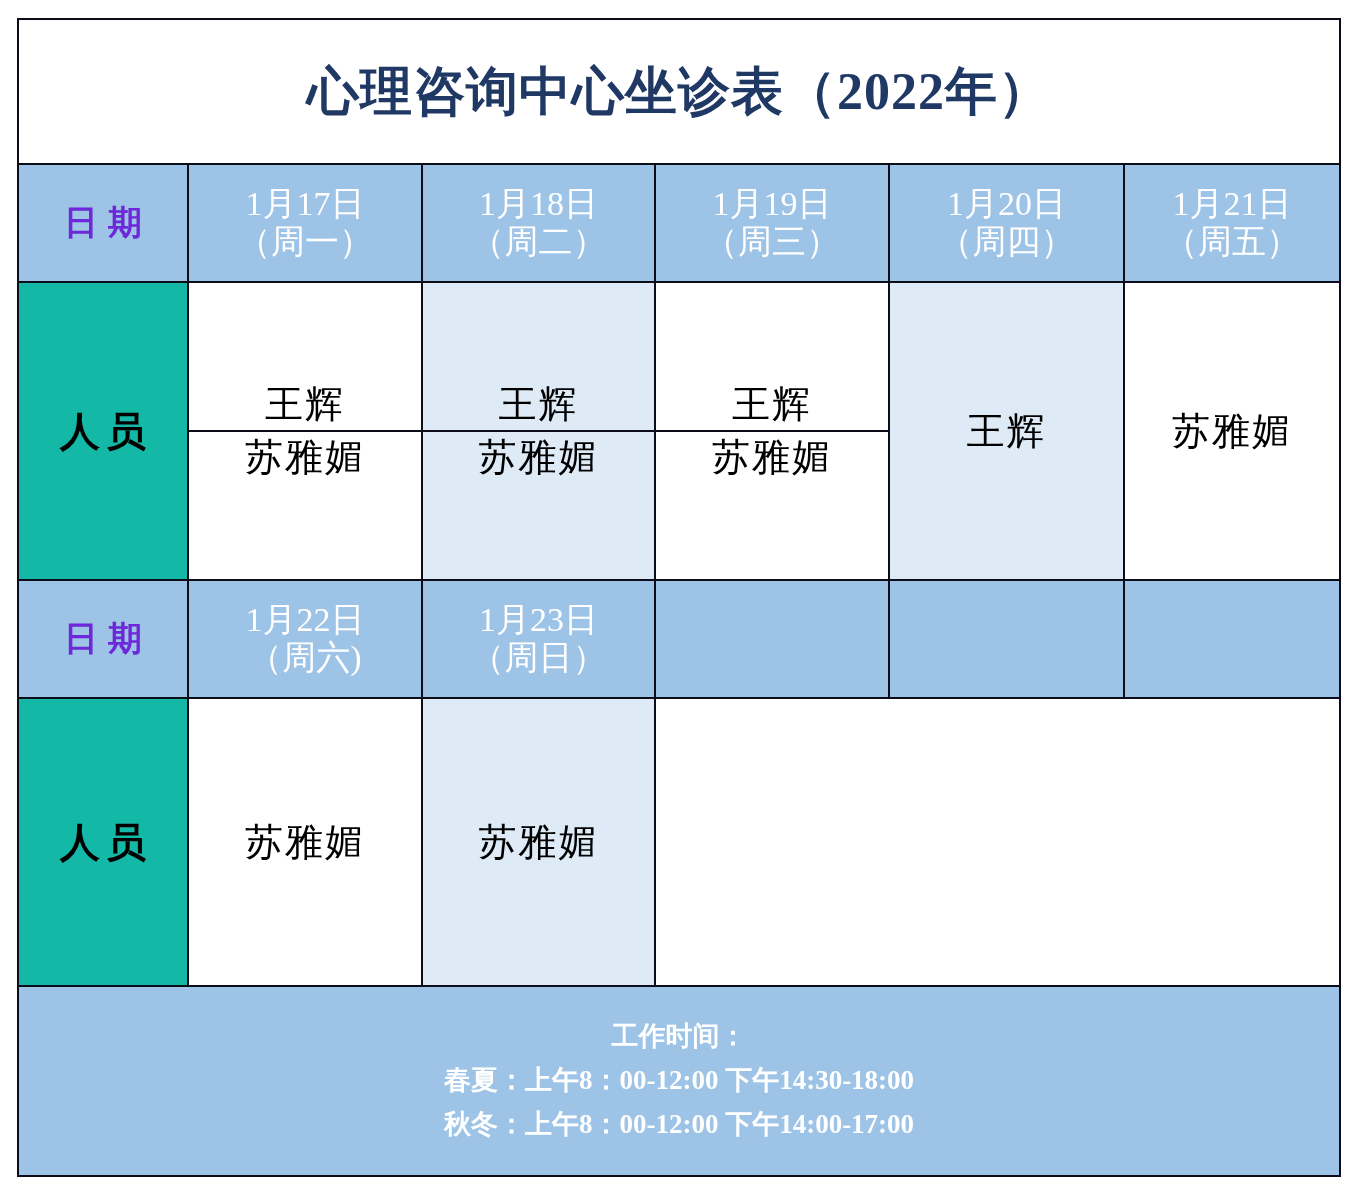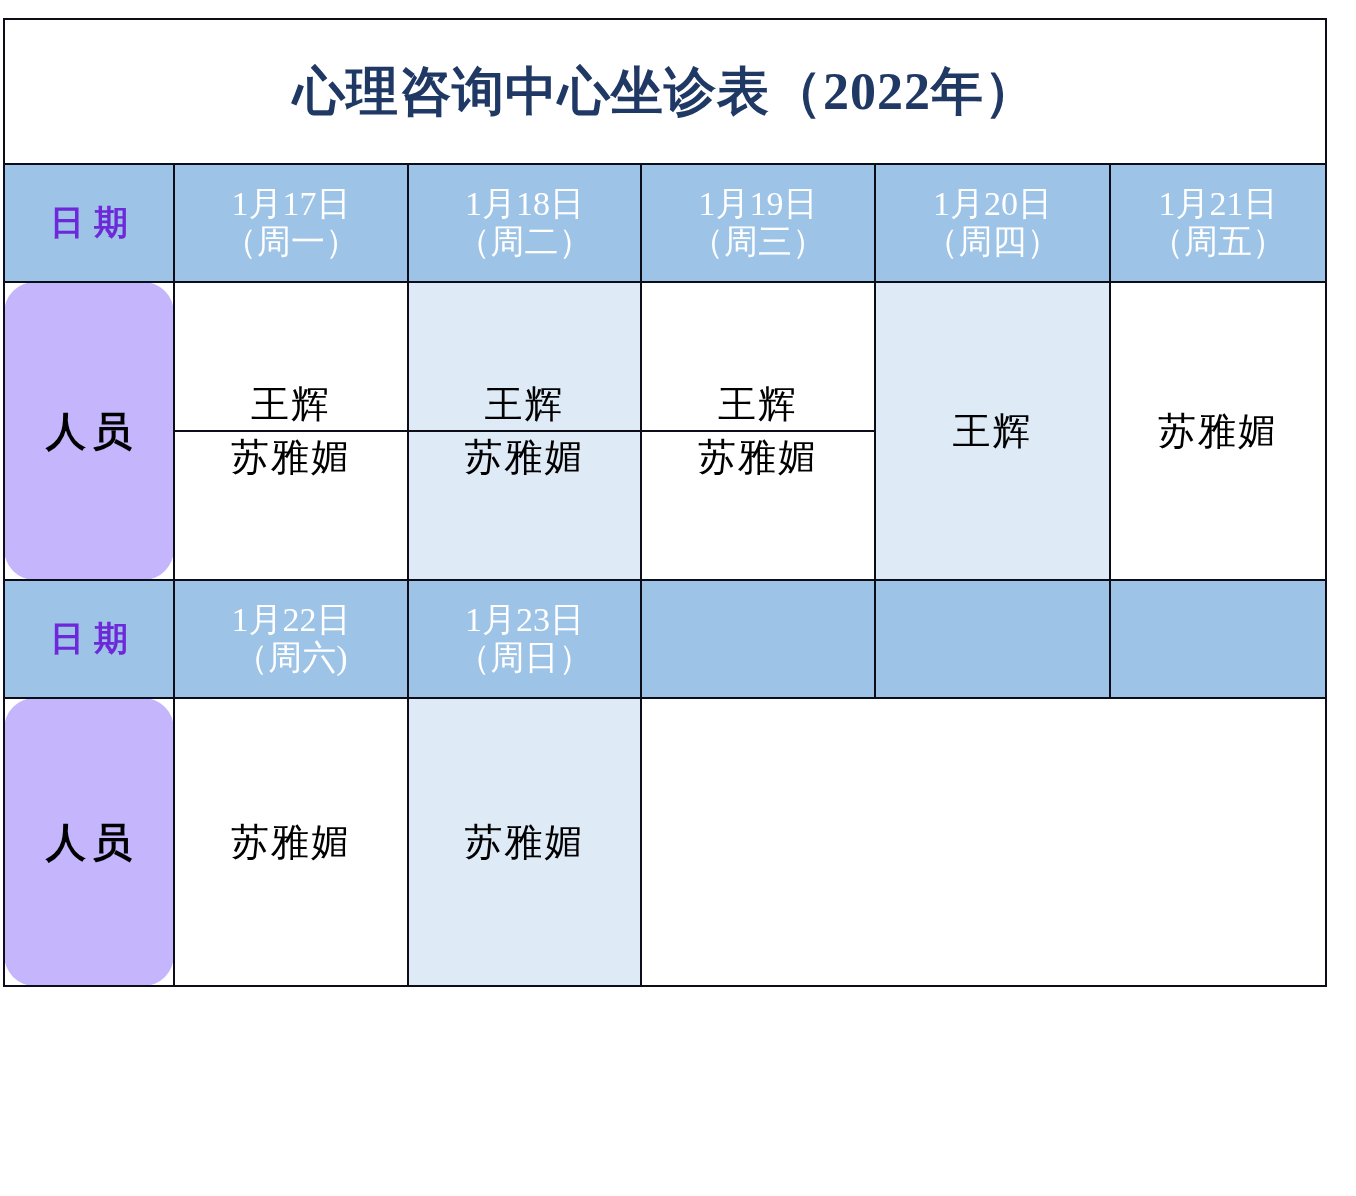--- a/index.html
+++ b/index.html
@@ -10,21 +10,21 @@
     font-family: "Liberation Serif", "DejaVu Serif", serif;
   }
   #page {
     position: relative;
     width: 1356px; height: 1196px;
     background: #ffffff;
     overflow: hidden;
   }
   table.schedule {
     position: absolute;
-    left: 3px; top: 18px;
+    left: 17px; top: 18px;
     width: 1322px;
     border-collapse: collapse;
     table-layout: fixed;
   }
   table.schedule td {
     border: 2px solid #0d0d1a;
     text-align: center;
     vertical-align: middle;
     padding: 0;
   }
@@ -52,27 +52,26 @@
   .hdr-label {
     background: #9DC3E6;
     color: #6d28d9;
     font-size: 34px;
     font-weight: bold;
     letter-spacing: 10px;
     text-indent: 10px;
   }
   
   .rowlabel {
-    background: #c4b5fd;
+    background: #14b8a6;
     color: #000000;
     font-size: 40px;
     font-weight: bold;
     letter-spacing: 6px;
     text-indent: 6px;
-    border-radius: 31px;
   }
   
   .person {
     font-size: 38px;
     color: #000000;
     letter-spacing: 2px;
   }
   .bg-white { background: #ffffff; }
   .bg-light { background: #DEEAF6; }
   
@@ -218,16 +217,23 @@
       </td>
     </tr>
 
     <tr class="h-person2">
       <td class="rowlabel">人员</td>
       <td class="person bg-white">苏雅媚</td>
       <td class="person bg-light">苏雅媚</td>
       <td class="person bg-white" colspan="3"></td>
     </tr>
 
+    <tr>
+      <td class="footer" colspan="6">
+        <span class="fline">工作时间：</span>
+        <span class="fline">春夏：上午8：00-12:00  下午14:30-18:00</span>
+        <span class="fline">秋冬：上午8：00-12:00  下午14:00-17:00</span>
+      </td>
+    </tr>
   </tbody>
     </table>
 
 </div>
 
 </body></html>

